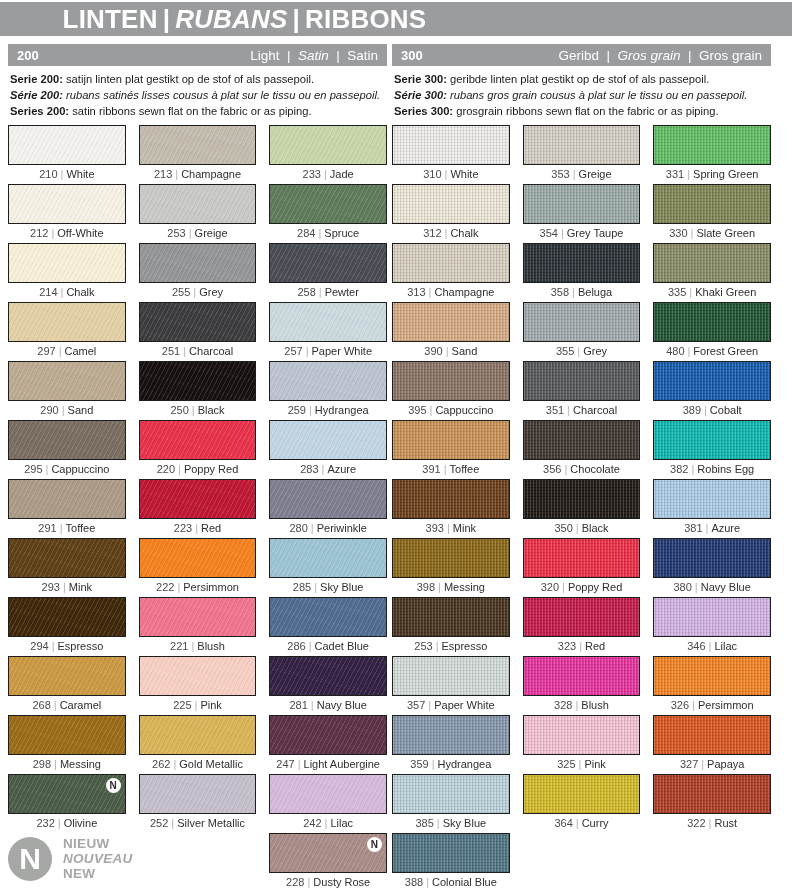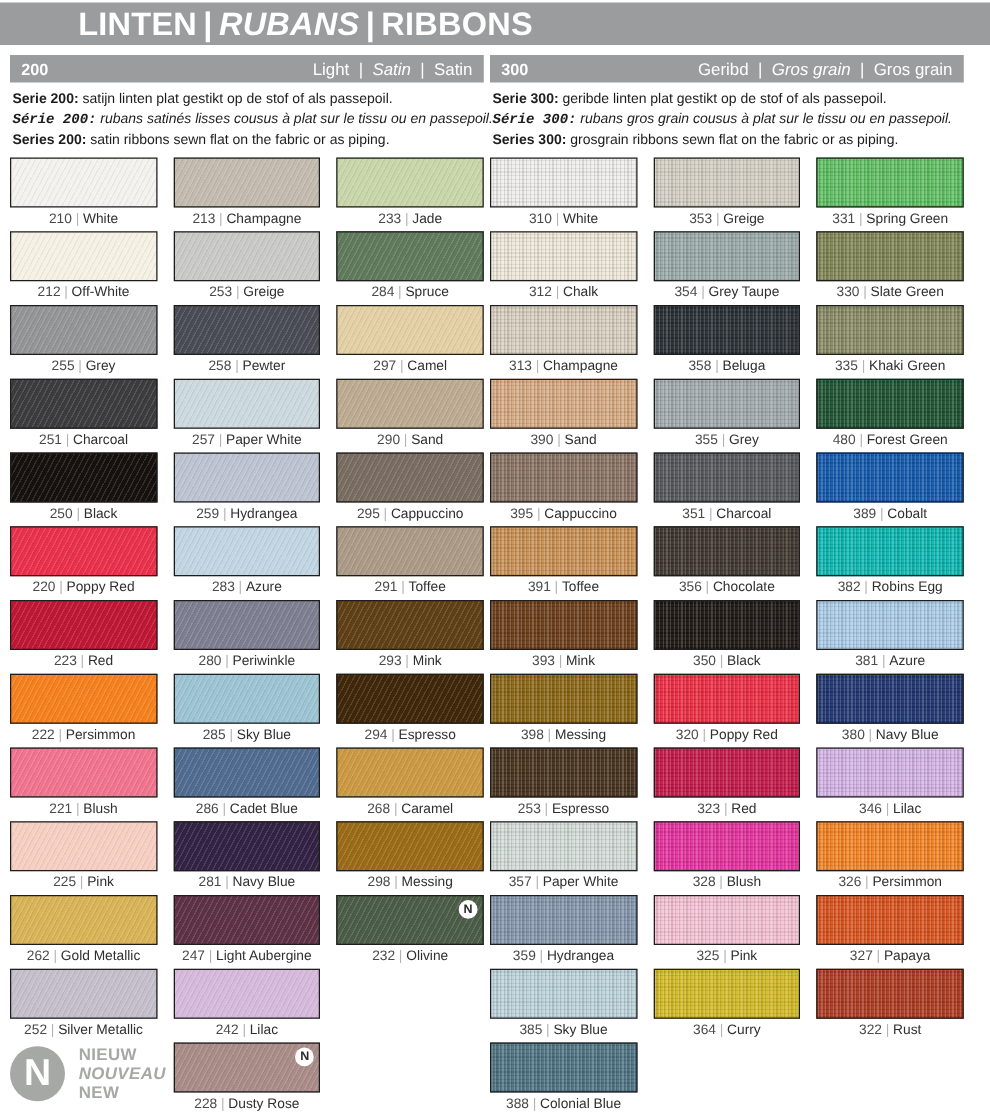--- a/index.html
+++ b/index.html
@@ -70,21 +70,21 @@
     line-height: 1.33;
   }
   .desc-line {
     font-size: 11.2px;
     color: #1c1c1c;
     white-space: pre;
     margin-bottom: 1px;
   }
   .desc-line .lbl { font-weight: bold; }
   .desc-line.fr { font-style: italic; }
-  .desc-line.fr .lbl { font-weight: bold; font-style: italic; font-family: Liberation Mono, monospace; }
+  .desc-line.fr .lbl { font-weight: bold; font-style: italic; }
 
   
   .grid {
     margin-top: 6px;
     display: grid;
     grid-template-columns: repeat(3, 1fr);
     column-gap: 13px;
     row-gap: 0px;
   }
   .cell {
@@ -221,20 +221,24 @@
         </div>
         <div class="cell">
           <div class="chip tex-satin" style="background: rgb(201, 201, 199);"></div>
           <div class="cap"><span class="code">253</span><span class="bar">|</span><span class="nm">Greige</span></div>
         </div>
         <div class="cell">
           <div class="chip tex-satin" style="background: rgb(95, 122, 91);"></div>
           <div class="cap"><span class="code">284</span><span class="bar">|</span><span class="nm">Spruce</span></div>
         </div>
         <div class="cell">
+          <div class="chip tex-satin" style="background: rgb(247, 240, 216);"></div>
+          <div class="cap"><span class="code">214</span><span class="bar">|</span><span class="nm">Chalk</span></div>
+        </div>
+        <div class="cell">
           <div class="chip tex-satin" style="background: rgb(147, 149, 150);"></div>
           <div class="cap"><span class="code">255</span><span class="bar">|</span><span class="nm">Grey</span></div>
         </div>
         <div class="cell">
           <div class="chip tex-satin" style="background: rgb(74, 76, 85);"></div>
           <div class="cap"><span class="code">258</span><span class="bar">|</span><span class="nm">Pewter</span></div>
         </div>
         <div class="cell">
           <div class="chip tex-satin" style="background: rgb(227, 208, 165);"></div>
           <div class="cap"><span class="code">297</span><span class="bar">|</span><span class="nm">Camel</span></div>

